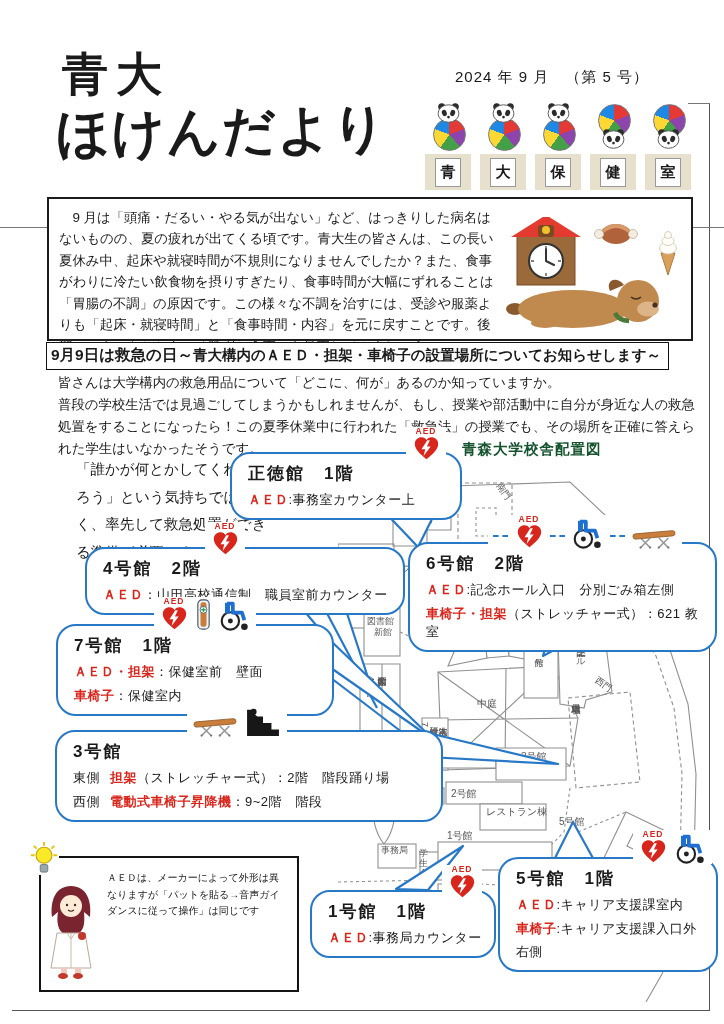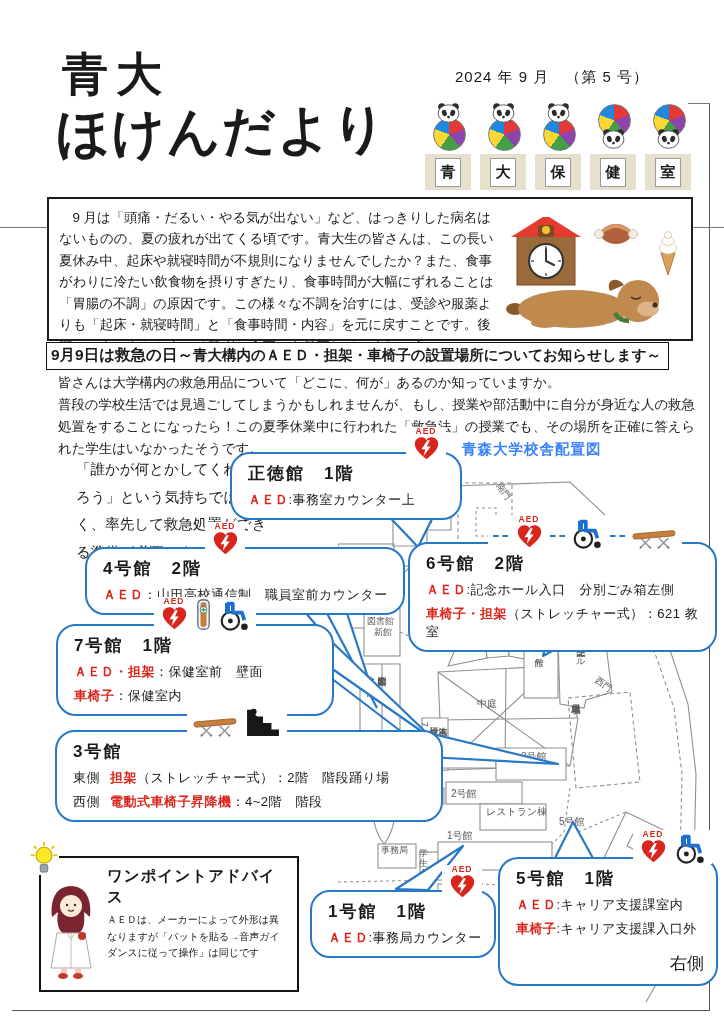--- a/index.html
+++ b/index.html
@@ -39,33 +39,33 @@
   .emph{-webkit-text-emphasis:filled dot over;text-emphasis:filled dot over;}
 
   
   .sec-h{left:46px;top:342px;border:1.6px solid #111;padding:2px 7px 3px 4px;background:#fff;}
   .sec-h .h1{font-size:15.5px;font-weight:800;}
   .sec-h .h2{font-size:14.5px;font-weight:700;}
   .sec-p{left:58px;top:372px;width:638px;font-size:13.4px;line-height:1.63;}
   .sec-p3{left:76px;top:456px;width:204px;font-size:14.5px;line-height:1.9;}
 
   
-  .map-title{left:462px;top:440px;font-size:14.5px;font-weight:bold;color:#3b82f6;letter-spacing:1px;}
+  .map-title{left:462px;top:440px;font-size:14.5px;font-weight:bold;color:#14532d;letter-spacing:1px;}
   .mlabel{position:absolute;font-size:9px;color:#555;white-space:nowrap;line-height:1.1;z-index:2;}
   .mlabel.v{writing-mode:vertical-lr;white-space:normal;}
   .mlabel.wrap{white-space:normal;}
 
   
   .callout{position:absolute;border:2.6px solid #2878c8;border-radius:20px;background:#fff;
     padding:8px 12px 9px 16px;z-index:5;}
   .c-title{font-size:17px;font-weight:800;letter-spacing:2px;}
   .c-row{font-size:13px;margin-top:6px;letter-spacing:0.5px;}
   .c-row .red{color:#d9261c;font-weight:bold;}
   .c-row .pre{margin-right:10px;}
-  .c-right{text-align:right;font-size:17px;margin-top:14px;}
+  .c-right{font-size:13px;margin-top:5px;}
   .c-icons{position:absolute;display:flex;align-items:flex-end;gap:6px;background:#fff;
     padding:0 5px;z-index:6;}
   .aed{display:inline-flex;flex-direction:column;align-items:center;width:30px;}
   .aed-t{font-size:8.5px;font-weight:800;color:#d9261c;letter-spacing:1px;line-height:1;}
   .heart{width:27px;height:25px;}
   .icon-wheel{width:33px;height:30px;}
   .icon-str{width:46px;height:22px;}
   .icon-strv{width:17px;height:33px;}
   .icon-stairs{width:38px;height:30px;}
   .dash{width:15px;border-top:2.5px dashed #2878c8;margin-bottom:12px;}
@@ -406,21 +406,21 @@
     <div class="c-icons" style="left:130px;top:-25px;">
       <svg class="icon-str">
           <use href="#sym-stretcher"></use>
         </svg>
       <svg class="icon-stairs">
           <use href="#sym-stairs"></use>
         </svg>
     </div>
     <div class="c-title">3号館</div>
     <div class="c-row"><span class="pre">東側</span><span class="red">担架</span><span>（ストレッチャー式）：2階　階段踊り場</span></div>
-    <div class="c-row"><span class="pre">西側</span><span class="red">電動式車椅子昇降機</span><span>：4~2階　階段</span></div>
+    <div class="c-row"><span class="pre">西側</span><span class="red">電動式車椅子昇降機</span><span>：9~2階　階段</span></div>
   </div>
 
   <div class="callout" style="left:310px;top:890px;width:154px;">
     <div class="c-icons" style="right:12px;top:-27px;">
       <span class="aed">
           <span class="aed-t">AED</span>
           <svg class="heart">
             <use href="#sym-heart"></use>
           </svg>
         </span>
@@ -458,17 +458,16 @@
         <circle cx="32" cy="21" r="1.2" fill="#3a2a20"></circle>
       <path d="M25,26 q3,2.5 6,0" stroke="#3a2a20" stroke-width="1.1" fill="none"></path>
       <path d="M14,49 L42,49 L48,84 L8,84 Z" fill="#fff" stroke="#b9a99a" stroke-width="1"></path>
       <path d="M28,49 v35 M24,49 l4,6 4,-6" stroke="#c9bcae" stroke-width="1" fill="none"></path>
       <circle cx="39" cy="52" r="4" fill="#c0392b"></circle>
       <rect x="18" y="84" width="6" height="6" fill="#f0c9c0"></rect>
         <rect x="32" y="84" width="6" height="6" fill="#f0c9c0"></rect>
       <ellipse cx="20" cy="92" rx="5" ry="3" fill="#c0392b"></ellipse>
         <ellipse cx="35" cy="92" rx="5" ry="3" fill="#c0392b"></ellipse>
     </svg>
-    <div class="advice-title">ワンポイントアドバイス</div>
     <div class="advice-text">ＡＥＤは、メーカーによって外形は異なりますが「パットを貼る→音声ガイダンスに従って操作」は同じです</div>
   </div>
 
 </div>
 
 </body></html>

